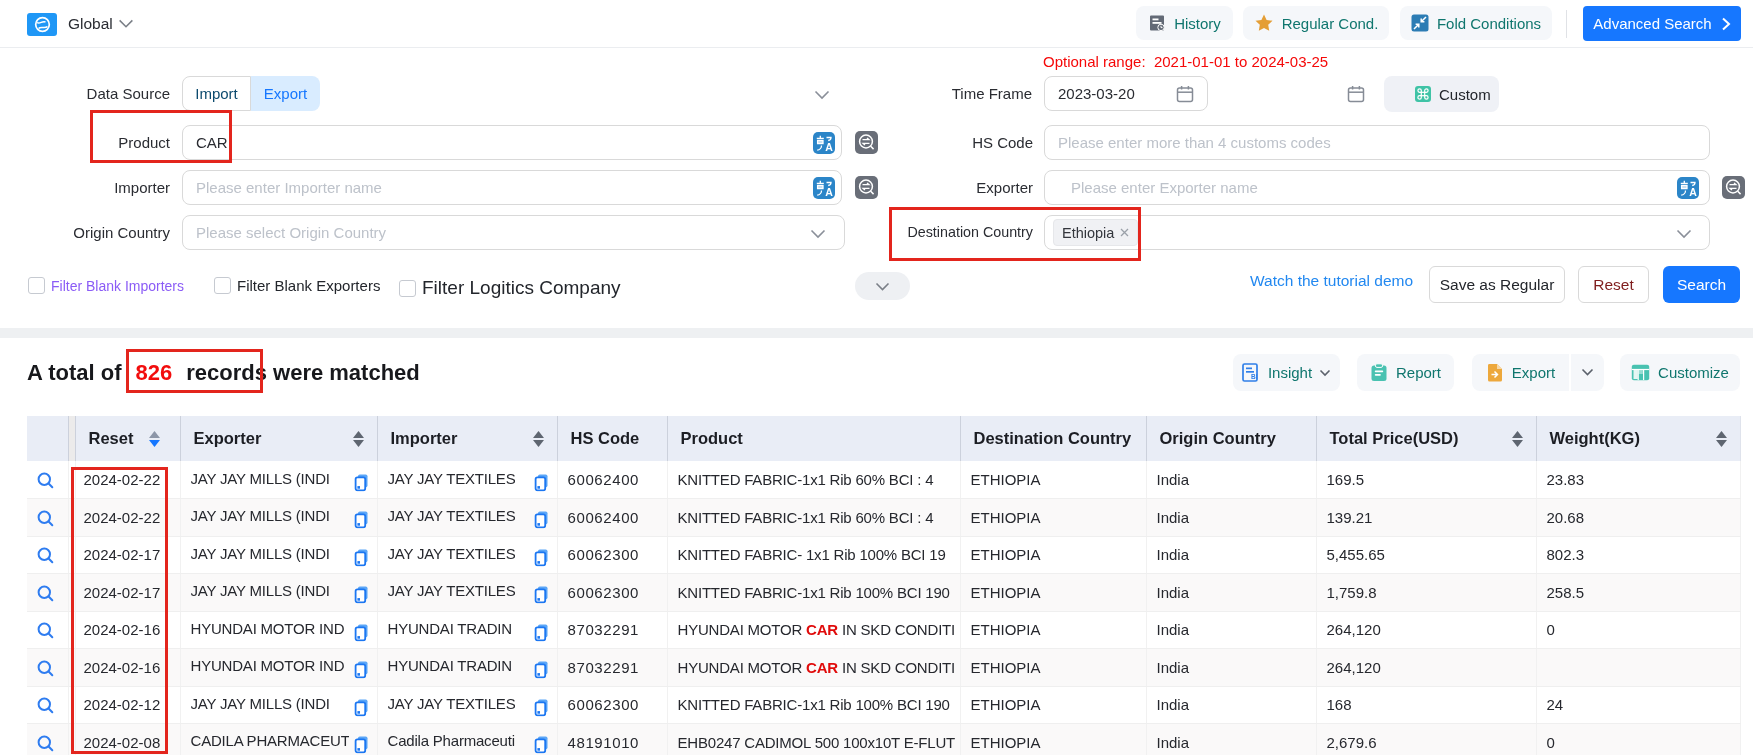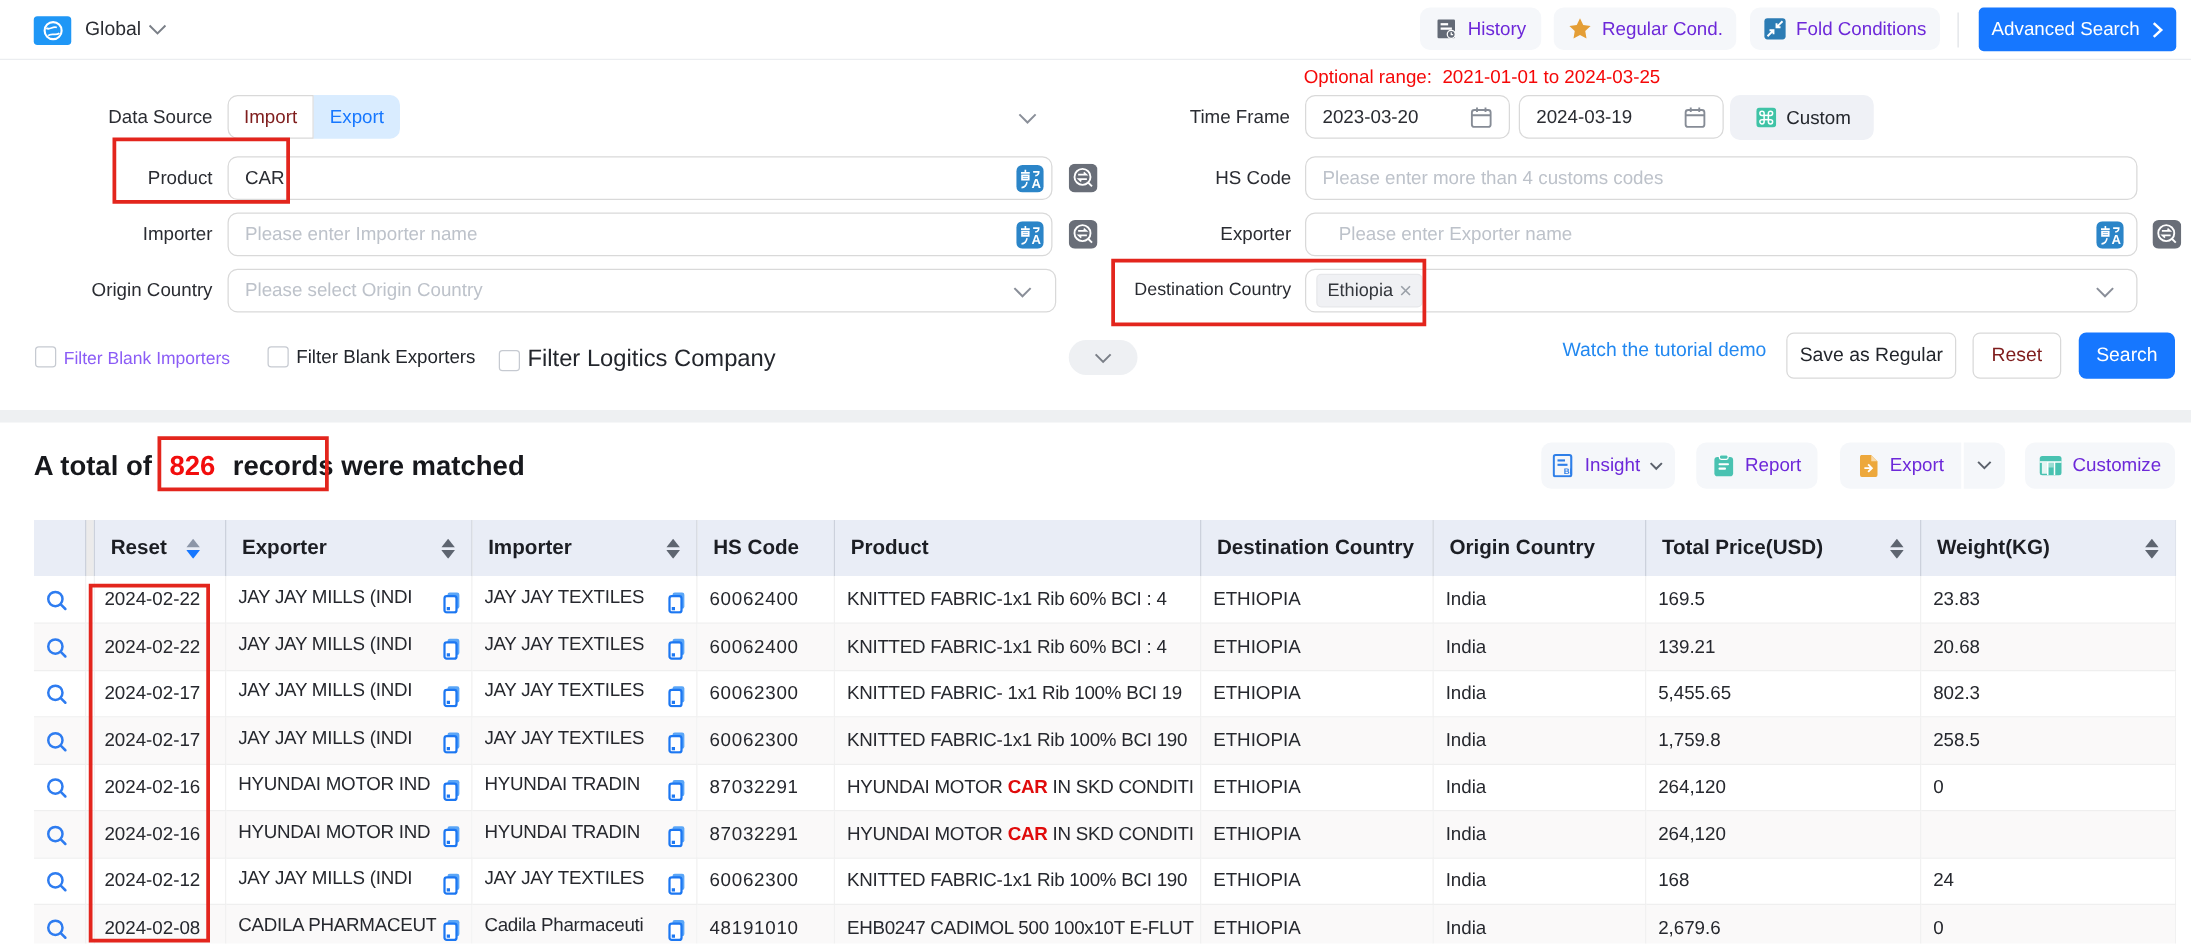--- a/index.html
+++ b/index.html
@@ -1,20 +1,20 @@
 <!DOCTYPE html>
 <html><head><meta charset="utf-8">
 <style>
 *{margin:0;padding:0;box-sizing:border-box}
 html,body{width:1753px;height:755px;background:#fff;font-family:"Liberation Sans",sans-serif;overflow:hidden;position:relative}
 .abs{position:absolute}
 .lbl{position:absolute;font-size:15px;color:#2a2c32;text-align:right;line-height:35px}
 .inp{position:absolute;border:1px solid #d9d9d9;border-radius:8px;background:#fff;font-size:15px;color:#2a2c32;line-height:33px;height:35px}
 .ph{color:#bdc2ca}
-.gbtn{position:absolute;background:#f5f7fa;border-radius:8px;display:flex;align-items:center;justify-content:center;font-size:15px;color:#6d28d9;gap:8px}
+.gbtn{position:absolute;background:#f5f7fa;border-radius:8px;display:flex;align-items:center;justify-content:center;font-size:15px;color:#0f766e;gap:8px}
 .red-box{position:absolute;border:3px solid #e3251d;z-index:30}
 table{border-collapse:collapse;table-layout:fixed}
 td,th{overflow:hidden;white-space:nowrap}
 .th{background:#e9edf6;border-right:1px solid #ccd1dc;font-size:16.5px;font-weight:bold;color:#1c1e24;text-align:left;padding-left:13px}
 .th:last-child{border-right:1px solid #dfe3ec}
 .thg{background:#ecebeb;border-right:1px solid #ccd1dc}
 .hf{display:flex;align-items:center;justify-content:space-between;padding-right:13px}
 .hfd{padding-right:20px}
 tbody td:nth-child(3){padding-left:8px}
 tbody td:nth-child(6){letter-spacing:.6px}
@@ -76,43 +76,42 @@
       </svg>
   </div>
 </div>
 
 <div class="abs" style="left:0;top:48px;width:1753px;height:280px;background:#fff">
 
   <div class="abs" style="left:1043px;top:5px;font-size:15px;color:#f50808">Optional range:&nbsp;&nbsp;2021-01-01 to 2024-03-25</div>
 
   <div class="lbl" style="left:0;top:28px;width:170px">Data Source</div>
   <div class="abs" style="left:182px;top:28px;height:35px;display:flex">
-    <div style="width:69px;height:35px;border:1px solid #d9d9d9;border-radius:8px 0 0 8px;display:flex;align-items:center;justify-content:center;font-size:15px;color:#7f1d1d;background:#fff">Import</div>
+    <div style="width:69px;height:35px;border:1px solid #d9d9d9;border-radius:8px 0 0 8px;display:flex;align-items:center;justify-content:center;font-size:15px;color:#0c4a6e;background:#fff">Import</div>
     <div style="width:69px;height:35px;border-radius:0 8px 8px 0;display:flex;align-items:center;justify-content:center;font-size:15px;color:#1677ff;background:#d9ecff">Export</div>
   </div>
   <svg class="abs" style="left:814px;top:42px" width="16" height="10" viewBox="0 0 16 10">
       <polyline points="1.5,1.5 8,8 14.5,1.5" fill="none" stroke="#8a8f99" stroke-width="1.6"></polyline>
     </svg>
 
   <div class="lbl" style="left:0;top:28px;width:1032px">Time Frame</div>
   <div class="inp" style="left:1044px;top:28px;width:164px;padding-left:13px">2023-03-20</div>
   <svg class="abs" style="left:1176px;top:37px" width="18" height="18" viewBox="0 0 18 18">
       <rect x="1.5" y="3" width="15" height="13.5" rx="2" fill="none" stroke="#868c96" stroke-width="1.5"></rect>
       <line x1="1.5" y1="7.2" x2="16.5" y2="7.2" stroke="#868c96" stroke-width="1.5"></line>
       <line x1="5.6" y1="1" x2="5.6" y2="4.5" stroke="#868c96" stroke-width="1.5"></line>
       <line x1="12.4" y1="1" x2="12.4" y2="4.5" stroke="#868c96" stroke-width="1.5"></line>
     </svg>
-  <div class="inp" style="left:1215px;top:28px;width:164px;padding-left:13px">2024-03-19</div>
   <svg class="abs" style="left:1347px;top:37px" width="18" height="18" viewBox="0 0 18 18">
       <rect x="1.5" y="3" width="15" height="13.5" rx="2" fill="none" stroke="#868c96" stroke-width="1.5"></rect>
       <line x1="1.5" y1="7.2" x2="16.5" y2="7.2" stroke="#868c96" stroke-width="1.5"></line>
       <line x1="5.6" y1="1" x2="5.6" y2="4.5" stroke="#868c96" stroke-width="1.5"></line>
       <line x1="12.4" y1="1" x2="12.4" y2="4.5" stroke="#868c96" stroke-width="1.5"></line>
     </svg>
-  <div class="abs" style="left:1384px;top:28px;width:115px;height:36px;background:#eff1f6;border-radius:8px;display:flex;align-items:center;gap:8px;padding-left:21px">
+  <div class="abs" style="left:1384px;top:28px;width:115px;height:36px;background:#eff1f6;border-radius:8px;display:flex;align-items:center;gap:8px;padding-left:31px">
     <svg width="16" height="16" viewBox="0 0 16 16">
         <rect width="16" height="16" rx="3" fill="#3fc3a6"></rect>
         <path d="M6.3 6.3 L6.3 4.6 A1.7 1.7 0 1 0 4.6 6.3 L6.3 6.3 M9.7 6.3 L11.4 6.3 A1.7 1.7 0 1 0 9.7 4.6 L9.7 6.3 M6.3 9.7 L4.6 9.7 A1.7 1.7 0 1 0 6.3 11.4 L6.3 9.7 M9.7 9.7 L9.7 11.4 A1.7 1.7 0 1 0 11.4 9.7 L9.7 9.7" fill="none" stroke="#fff" stroke-width="1.2"></path>
         <rect x="6.3" y="6.3" width="3.4" height="3.4" fill="none" stroke="#fff" stroke-width="1.2"></rect>
       </svg>
     <span style="font-size:15px;color:#23262c">Custom</span>
   </div>
 
   <div class="lbl" style="left:0;top:77px;width:170px">Product</div>
   <div class="inp" style="left:182px;top:77px;width:660px;padding-left:13px">CAR</div>

